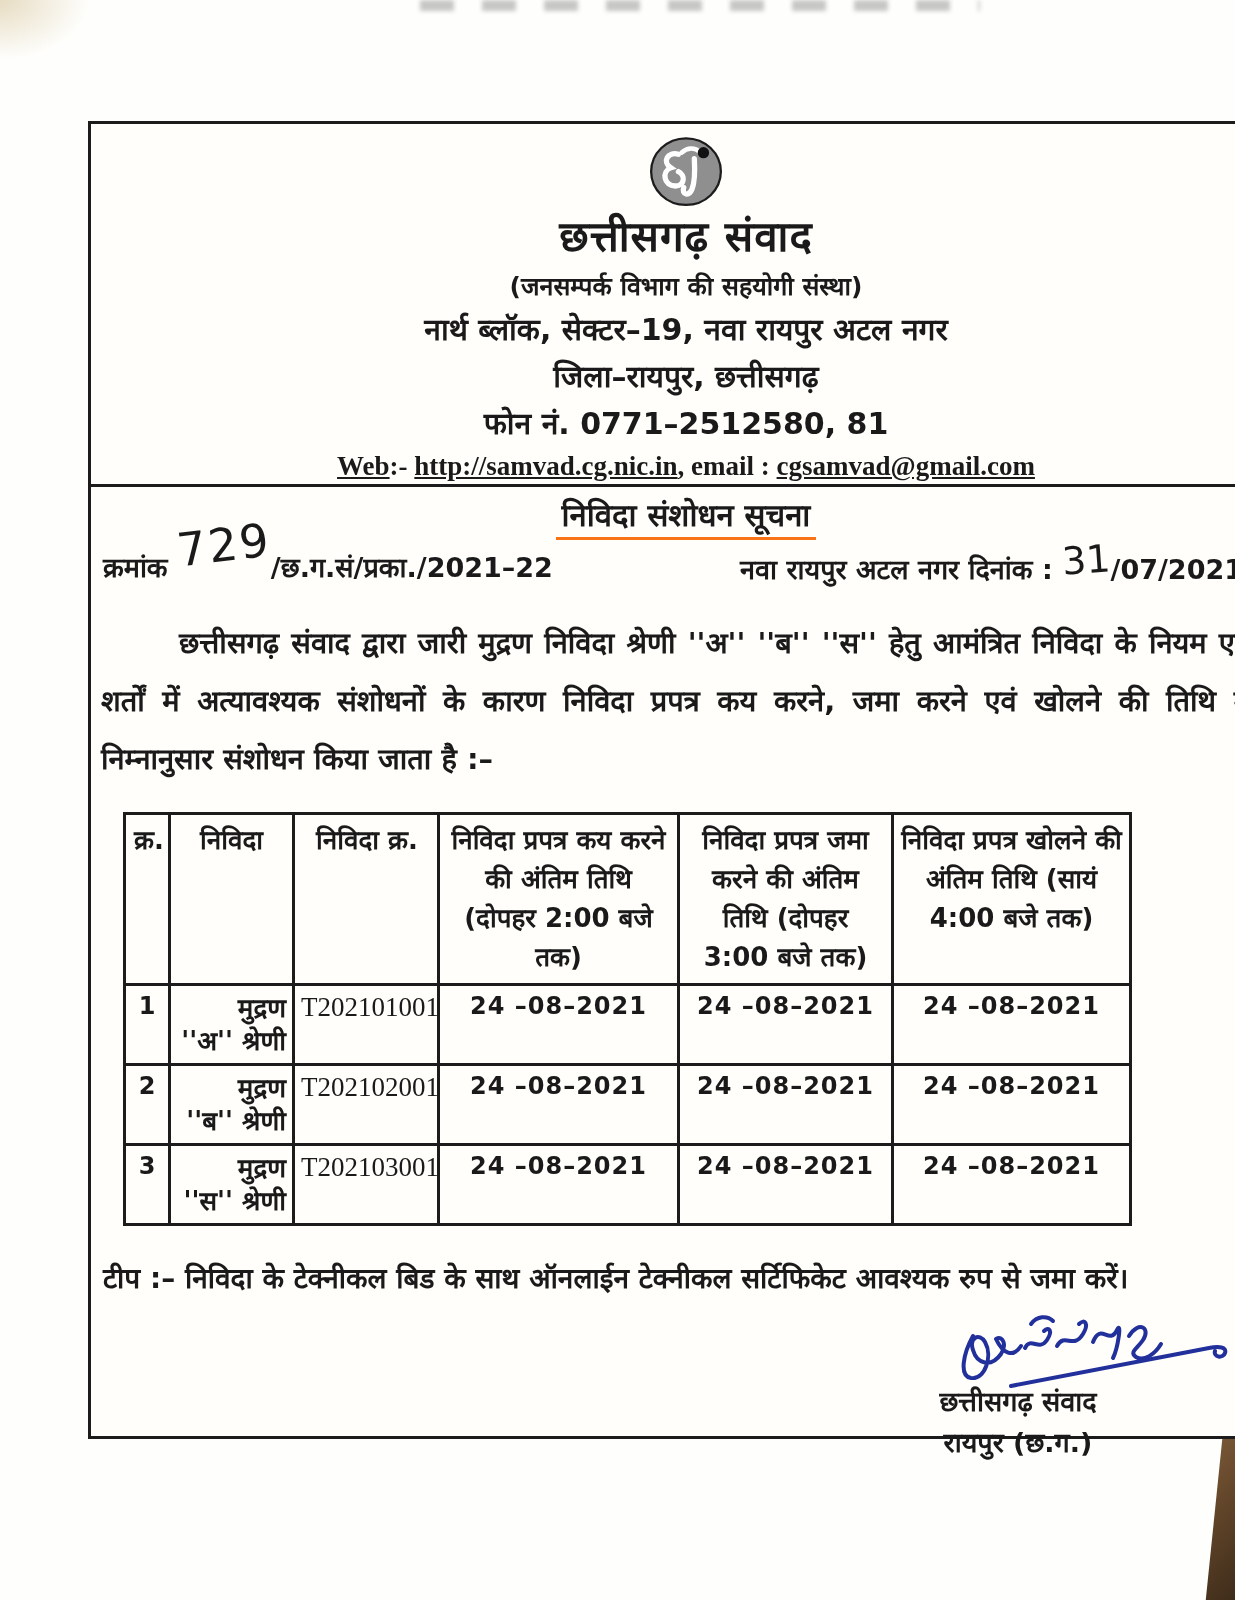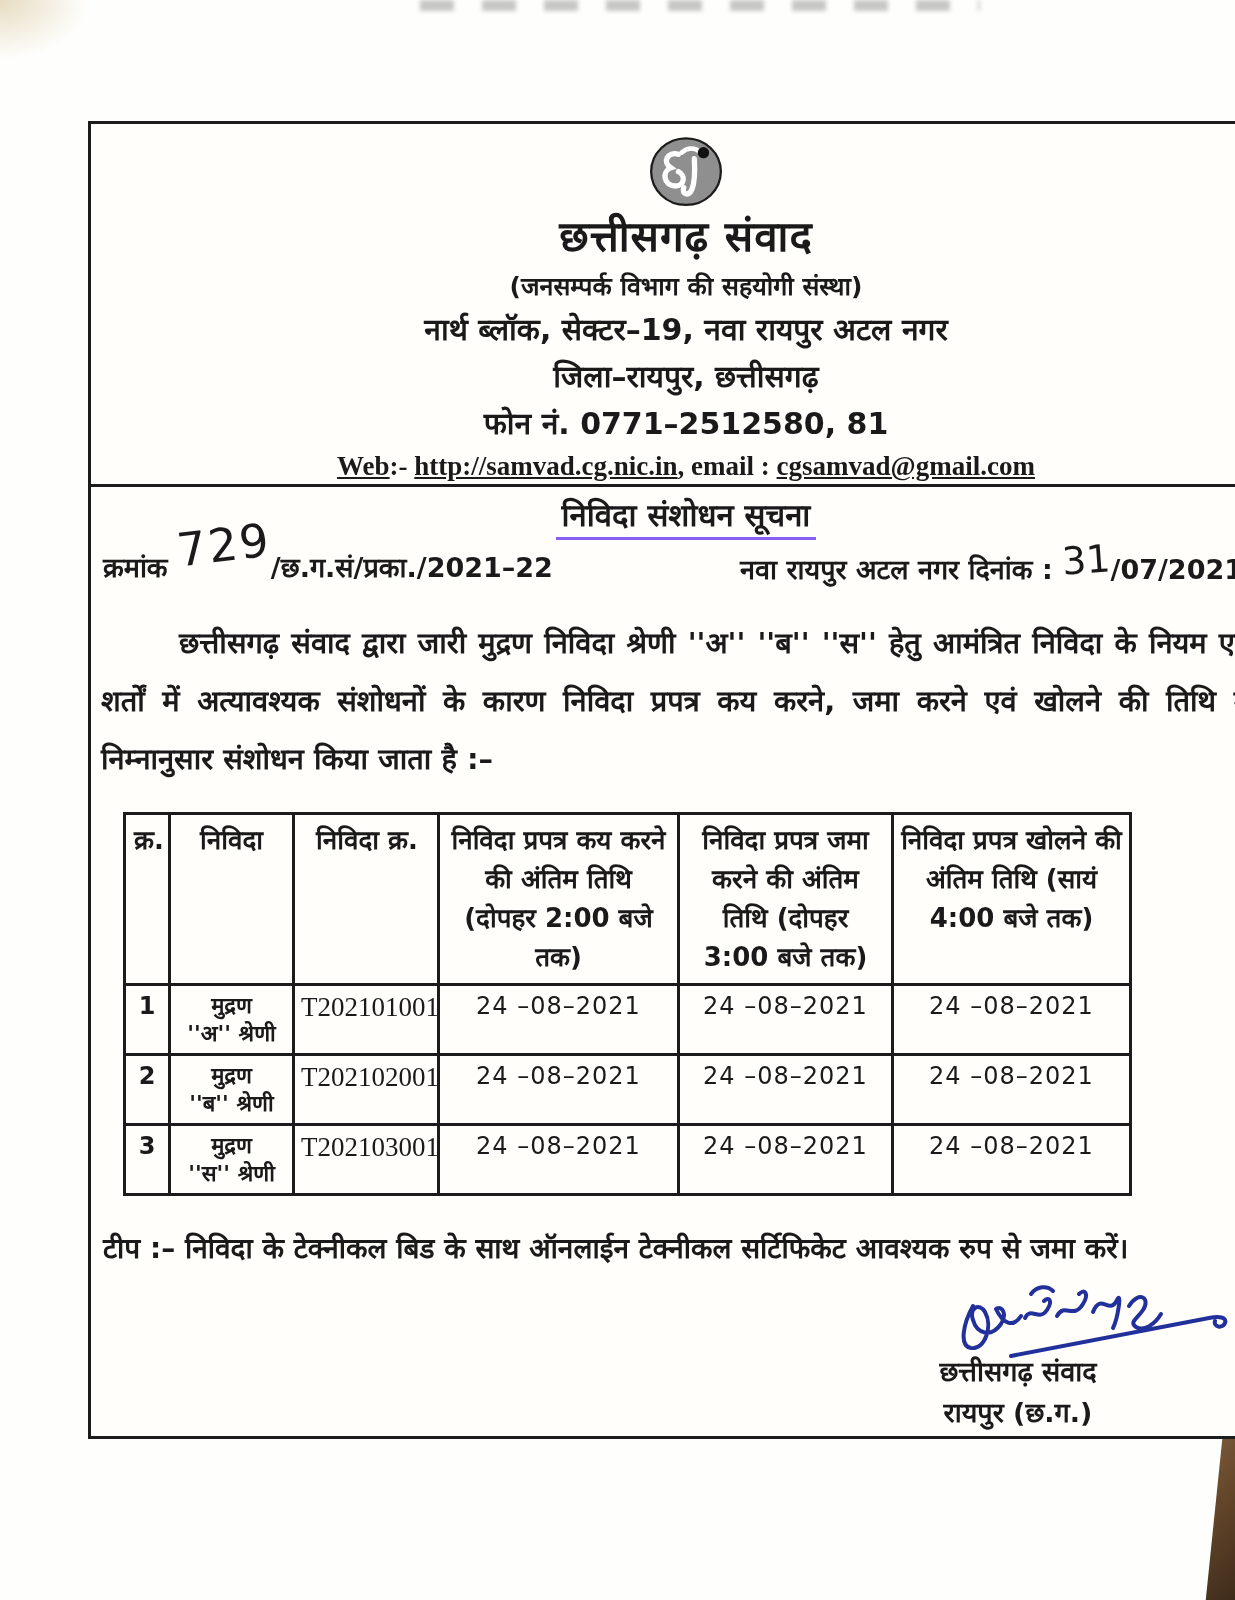--- a/index.html
+++ b/index.html
@@ -38,40 +38,40 @@
   .doc-header{padding-top:12px;text-align:center;}
   .logo-wrap{height:72px;display:flex;justify-content:center;}
   .org-name{font-size:42px;font-weight:700;line-height:1.1;margin-top:6px;letter-spacing:1px;}
   .org-subtitle{font-size:25px;font-weight:700;margin-top:8px;}
   .addr-line{font-size:30px;font-weight:700;margin-top:6px;}
   .web-line{font-family:"Liberation Serif",serif;font-size:27px;font-weight:700;margin-top:8px;padding-bottom:2px;}
   .u{text-decoration:underline;}
   .header-divider{border-top:3px solid #1c1c1c;}
   
   .notice-title-row{text-align:center;margin-top:6px;}
-  .notice-title{display:inline-block;font-size:31px;font-weight:700;border-bottom:3px solid #8b5cf6;padding:0 6px 2px 6px;}
+  .notice-title{display:inline-block;font-size:31px;font-weight:700;border-bottom:3px solid #f97316;padding:0 6px 2px 6px;}
   .ref-row{display:flex;justify-content:space-between;align-items:flex-end;padding:0 38px 0 12px;margin-top:-6px;font-size:27px;font-weight:700;}
   .handwritten{display:inline-block;font-size:46px;font-weight:400;transform:rotate(-7deg);position:relative;top:-16px;letter-spacing:2px;}
   .handwritten.small{font-size:38px;top:-6px;transform:rotate(-4deg);letter-spacing:0;}
   
   .body-para{
     margin:26px 30px 0 10px;
     font-size:29px;font-weight:600;
     line-height:58px;
     text-align:justify;text-indent:78px;
   }
   
   .tender-table{border-collapse:collapse;margin:24px 0 0 32px;width:1006px;table-layout:fixed;}
   .tender-table td,.tender-table th{border:3px solid #1c1c1c;vertical-align:top;padding:6px 6px;box-sizing:border-box;}
   .tender-table th{font-size:26px;font-weight:700;line-height:1.5;text-align:center;}
   .tender-table th.left-head{text-align:center;padding-left:8px;}
   .cell-sno{font-size:24px;font-weight:700;text-align:center;padding-top:10px;}
-  .cell-tender{font-size:22px;font-weight:600;text-align:center;line-height:1.25;padding-top:8px;}
+  .cell-tender{font-size:26px;font-weight:600;text-align:right;line-height:1.25;padding-top:8px;}
   .cell-tno{font-family:"Liberation Serif",serif;font-size:27px;font-weight:400;text-align:left;padding-left:8px;padding-top:8px;}
-  .cell-date{font-size:24px;font-weight:400;text-align:center;padding-top:14px;letter-spacing:1px;}
+  .cell-date{font-size:24px;font-weight:700;text-align:center;padding-top:14px;letter-spacing:1px;}
   
   .note-line{margin:34px 26px 0 12px;font-size:28px;font-weight:600;line-height:1.35;}
   .para2{margin:14px 30px 0 10px;font-size:29px;font-weight:600;line-height:56px;text-align:justify;text-indent:66px;}
   .para2 .link{font-family:"Liberation Serif",serif;text-decoration:underline;font-weight:700;}
   
   .sign-block{width:430px;margin-left:auto;margin-right:48px;margin-top:4px;text-align:center;position:relative;}
   .sign-svg{display:block;margin-left:auto;margin-right:-14px;margin-bottom:-28px;position:relative;z-index:2;}
   .signatory-title{font-size:30px;font-weight:700;line-height:1.3;}
   .signatory-org{font-size:27px;font-weight:600;margin-top:4px;}
   .signatory-place{font-size:27px;font-weight:600;margin-top:4px;}

